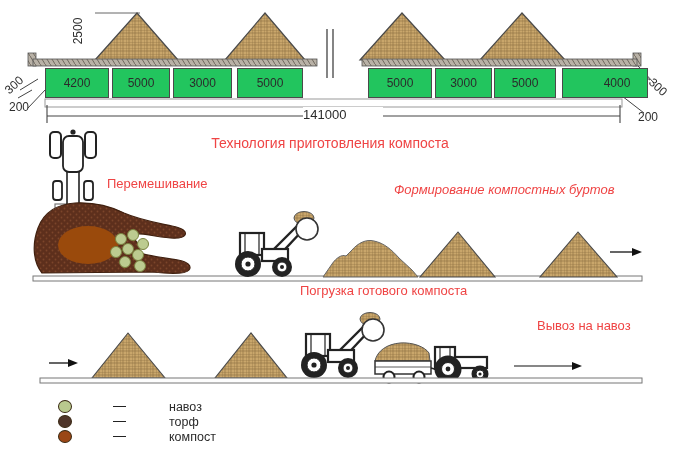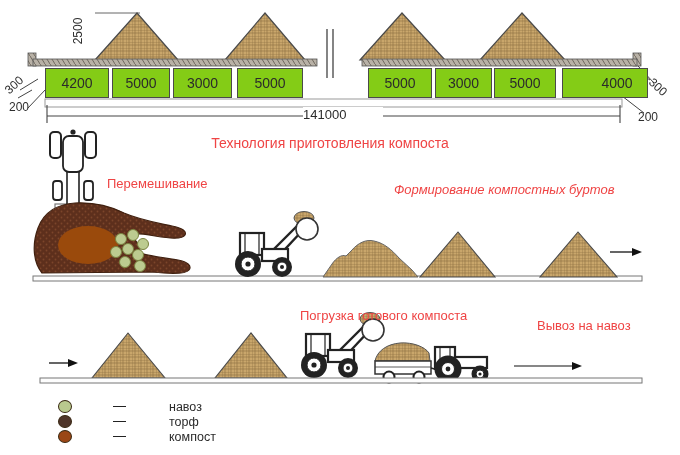--- a/index.html
+++ b/index.html
@@ -5,22 +5,22 @@
   html,body{margin:0;padding:0;background:#fff;}
   #stage{position:relative;width:680px;height:455px;background:#fff;overflow:hidden;
          font-family:"Liberation Sans",sans-serif;color:#2b2b2b;}
   svg{position:absolute;left:0;top:0;}
   .lbl{position:absolute;white-space:nowrap;font-size:13px;color:#ef4444;}
   .title{font-size:14px;}
   .dim{position:absolute;white-space:nowrap;font-size:12px;color:#2e2e2e;}
   .rotl{transform:rotate(-42deg);}
   .rotr{transform:rotate(42deg);}
   .rotv{transform:rotate(-90deg);}
-  .cell{position:absolute;top:68px;height:28px;background:#84cc16;border:1.5px solid #4a4a4a;
-        display:flex;align-items:center;justify-content:center;font-size:14px;}
+  .cell{position:absolute;top:68px;height:28px;background:#22c55e;border:1.5px solid #4a4a4a;
+        display:flex;align-items:center;justify-content:center;font-size:12px;}
   .dimtotal{position:absolute;background:#fff;font-size:13px;}
   .legend{position:absolute;left:58px;top:399px;}
   .legrow{display:flex;align-items:center;height:15px;gap:40px;}
   .dot{width:12px;height:11px;border-radius:50%;border:1.5px solid #3a2a14;flex:0 0 auto;}
   .dash{width:13px;height:0;border-top:1.2px solid #222;margin:0 3px 0 1px;}
   .leglbl{font-size:12.5px;}
 </style>
 </head>
 <body>
 
@@ -177,21 +177,21 @@
   <div class="dimtotal" style="left:303px;top:107px;width:80px;">141000</div>
   <div class="dim rotv" style="left:58px;top:24px;width:40px;text-align:center;">2500</div>
   <div class="dim rotl" style="left:4px;top:78px;">300</div>
   <div class="dim" style="left:9px;top:100px;">200</div>
   <div class="dim rotr" style="left:648px;top:80px;">300</div>
   <div class="dim" style="left:638px;top:110px;">200</div>
 
   <div class="lbl title" style="left:130px;top:135px;width:400px;text-align:center;">Технология приготовления компоста</div>
   <div class="lbl" style="left:107px;top:176px;">Перемешивание</div>
   <div class="lbl" style="left:394px;top:182px;font-style:italic;">Формирование компостных буртов</div>
-  <div class="lbl" style="left:300px;top:308px;">Погрузка готового компоста</div>
+  <div class="lbl" style="left:300px;top:283px;">Погрузка готового компоста</div>
   <div class="lbl" style="left:537px;top:318px;">Вывоз на навоз</div>
 
   <div class="legend">
     <div class="legrow">
       <span class="dot" style="background-color: rgb(185, 201, 142);"></span>
       <span class="dash"></span>
       <span class="leglbl">навоз</span>
     </div>
     <div class="legrow">
       <span class="dot" style="background-color: rgb(79, 53, 42);"></span>

